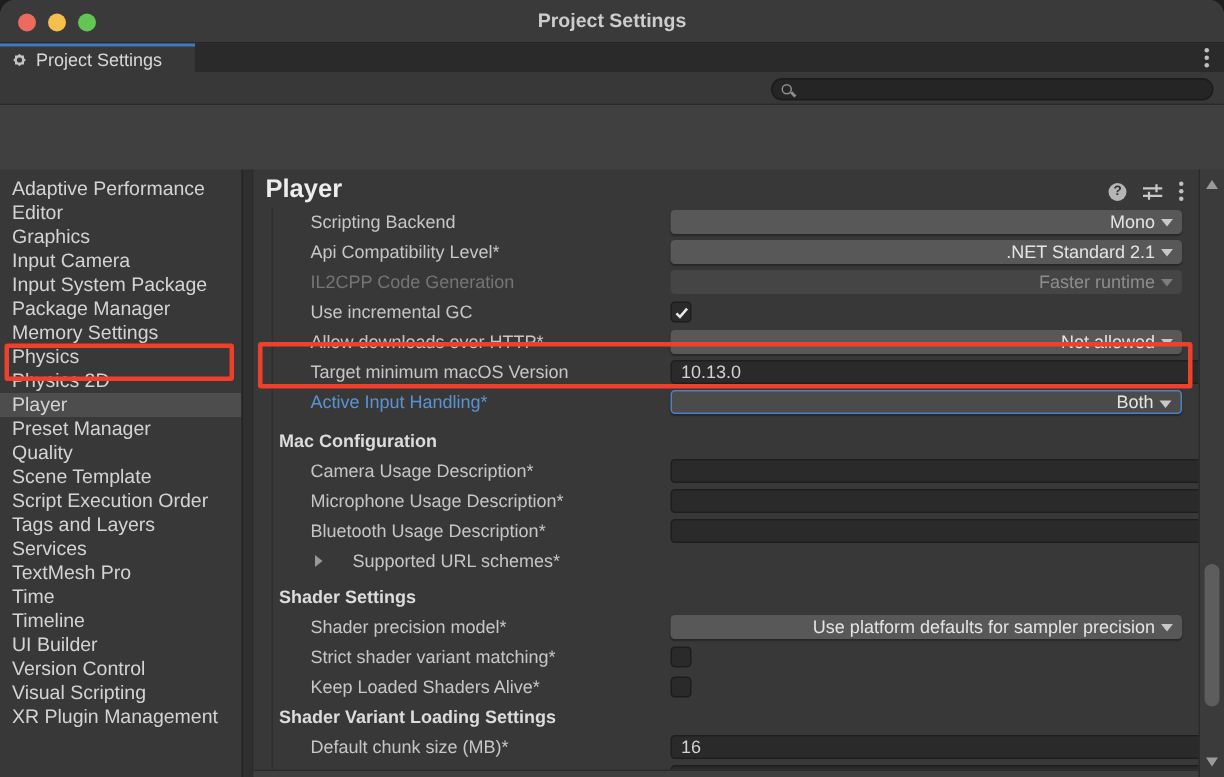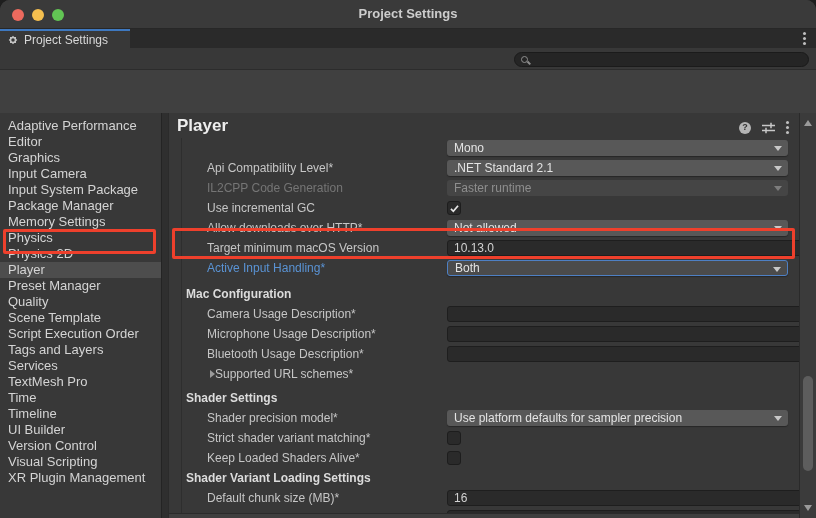--- a/index.html
+++ b/index.html
@@ -64,21 +64,21 @@
   .rows { position:absolute; top:25px; left:0; right:0; }
   .row { position:relative; height:20px; }
   .row .lbl { position:absolute; left:38px; top:0; height:20px; line-height:20px;
               font-size:12px; color:#c6c6c6; white-space:nowrap; }
   .row.disabled .lbl { color:#757575; }
   .row .lbl.hl { color:#5a93d4; }
   .header-row .hdr { position:absolute; left:17px; height:20px; line-height:20px;
                      font-size:12px; font-weight:bold; color:#dcdcdc; white-space:nowrap; }
   .gap6 { margin-top:6px; } .gap4 { margin-top:4px; }
 
-  .ctrl { position:absolute; left:278px; top:2px; width:341px; height:16px; }
+  .ctrl { position:absolute; left:278px; top:2px; width:341px; height:16px;justify-content:flex-end; }
 
   .dropdown { position:relative; height:16px; background:#585858; border-radius:3px;
               display:flex; align-items:center; padding:0 18px 0 7px; font-size:12px;
               color:#e4e4e4; box-shadow:0 1px 1px rgba(0,0,0,.3); }
   .dropdown .val { white-space:nowrap; overflow:hidden; }
   .dd-arrow { position:absolute; right:6px; top:6px; width:0; height:0;
               border-left:4px solid transparent; border-right:4px solid transparent;
               border-top:5px solid #c8c8c8; }
   .row.disabled .dropdown { background:#454545; color:#8e8e8e; box-shadow:none; }
   .row.disabled .dd-arrow { border-top-color:#7d7d7d; }
@@ -89,21 +89,21 @@
             font-family:inherit; outline:none; }
 
   .cbx { width:14px; height:14px; margin-top:1px; background:#2a2a2a; border:1px solid #1d1d1d;
          border-radius:3px; display:flex; align-items:center; justify-content:center; }
   .cbx svg { display:none; }
   .cbx.checked svg { display:block; }
 
   .foldout-tri { position:absolute; left:41px; top:6px; width:0; height:0;
                  border-left:5px solid #9a9a9a; border-top:4px solid transparent;
                  border-bottom:4px solid transparent; }
-  .row .lbl.fold { left:46px; }
+  .row .lbl.fold { left:66px; }
 
   .hscroll { position:absolute; left:0; right:0; bottom:0; height:5px; background:#3f3f3f;
              border-top:1px solid #2b2b2b; }
 
   .vscroll { position:absolute; right:0; top:0; bottom:0; width:17px; background:#3b3b3b;
              border-left:1px solid #2a2a2a; }
   .arr-up, .arr-down { position:absolute; left:4px; width:0; height:0;
              border-left:4.5px solid transparent; border-right:4.5px solid transparent; }
   .arr-up { top:7px; border-bottom:6px solid #9a9a9a; }
   .arr-down { bottom:7px; border-top:6px solid #9a9a9a; }
@@ -201,20 +201,21 @@
             <i></i>
             <i></i>
             <i></i>
           </div>
       </div>
       <div class="vline"></div>
 
       <div class="rows">
 
         <div class="row">
+          <span class="lbl">Scripting Backend</span>
           <div class="ctrl dropdown">
             <span class="val">Mono</span>
             <span class="dd-arrow"></span>
           </div>
         </div>
 
         <div class="row">
           <span class="lbl">Api Compatibility Level*</span>
           <div class="ctrl dropdown">
             <span class="val">.NET Standard 2.1</span>

